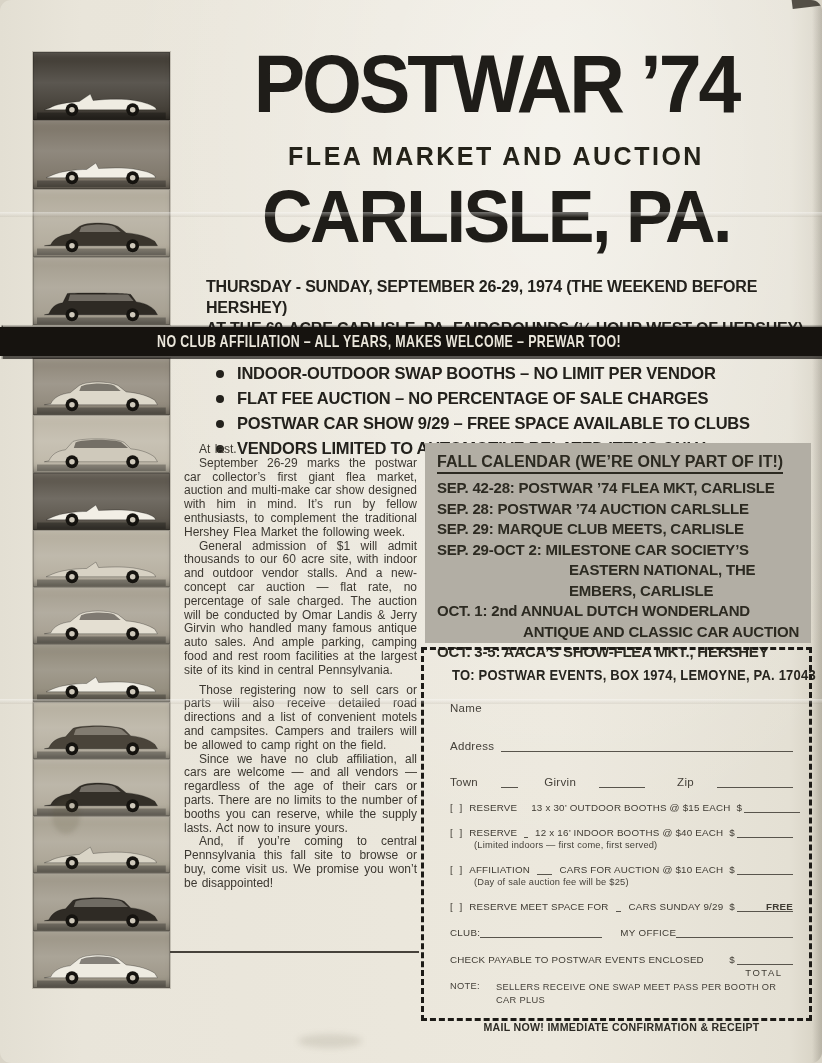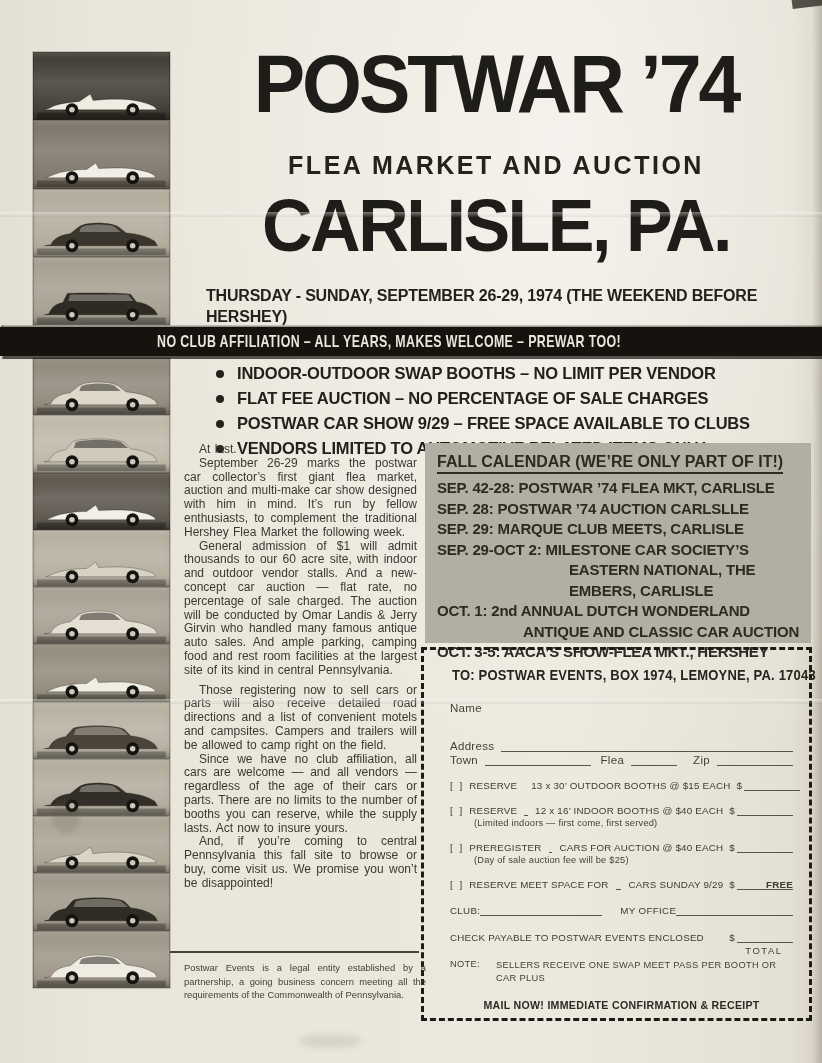--- a/index.html
+++ b/index.html
@@ -1,33 +1,33 @@
 <!DOCTYPE html>
 <html><head>
 <meta charset="utf-8">
 <style>
   html,body{margin:0;padding:0;background:#d9d4c7;}
   .page{position:relative;width:822px;height:1063px;overflow:hidden;
     font-family:"Liberation Sans",sans-serif;color:#211f1b;
     background:
       radial-gradient(ellipse at 68% 14%, rgba(255,255,255,.45), rgba(255,255,255,0) 55%),
-      linear-gradient(90deg,#e3dfd3,#e9e5da 10%,#ece8dd 68%,#e4e0d4 96%,#d6d1c3);}
+      linear-gradient(90deg,#e3dfd3,#e9e5da 10%,#ece8dd 68%,#e4e0d4 96%,#d6d1c3); border-radius: 11px;}
   
   .strip{position:absolute;left:33px;width:137px;display:flex;flex-direction:column;
     box-shadow:0 0 0 1px rgba(110,102,88,.3);background:#cfc9ba;}
   .strip-top{top:52px;height:273px;}
   .strip-bottom{top:358px;height:630px;}
   .photo-cell{flex:1;position:relative;overflow:hidden;
     box-shadow:inset 0 0 0 1px rgba(0,0,0,.18), inset 0 -8px 9px -5px rgba(0,0,0,.38), inset 0 8px 9px -7px rgba(255,255,255,.25);}
   .photo-cell svg{position:absolute;left:3%;bottom:2%;width:94%;height:82%;}
   
   .masthead{position:absolute;left:180px;top:44px;width:632px;text-align:center;}
   .title{font-size:77px;font-weight:bold;letter-spacing:-3px;line-height:1;margin:0;
     color:#1f1d19;transform:scaleY(1.05);transform-origin:center top;}
-  .subtitle{font-size:25px;font-weight:bold;letter-spacing:2.5px;margin-top:30px;color:#242219;}
+  .subtitle{font-size:25px;font-weight:bold;letter-spacing:2.5px;margin-top:21px;color:#242219;}
   .city{font-size:70px;font-weight:bold;letter-spacing:-2.5px;line-height:1;margin-top:9px;
     color:#1f1d19;transform:scaleY(1.05);transform-origin:center top;}
   .dates{text-align:left;margin:26px 0 0 26px;font-size:16px;font-weight:bold;
     line-height:21px;letter-spacing:-.2px;color:#23211c;}
   
   .banner{position:absolute;left:0;top:327px;width:822px;height:29px;background:#16130f;z-index:6;
     display:flex;align-items:center;justify-content:center;
     box-shadow:0 -3px 1px -.5px rgba(22,19,15,.85),0 3px 1px -.5px rgba(22,19,15,.7);}
   .banner span{color:#eae6db;font-size:13.5px;font-weight:bold;letter-spacing:.4px;
     transform:scale(.92,1.22) translateX(-24px);white-space:nowrap;}
@@ -52,21 +52,21 @@
   .cal-entry:nth-child(5) .cal-extra{padding-left:86px;}
   
   .coupon{position:absolute;left:421px;top:647px;width:391px;height:374px;box-sizing:border-box;
     border:3px dashed #1d1b17;padding:10px 16px 8px 26px;}
   .to-line{font-size:13px;font-weight:bold;letter-spacing:.2px;color:#26241e;margin:6px 0 0 2px;
     transform:scaleY(1.18);transform-origin:left top;white-space:nowrap;}
   .field-row{display:flex;align-items:flex-end;font-size:11.5px;color:#45413a;letter-spacing:.3px;}
   .f-line{flex:1;border-bottom:1.4px solid #58544c;height:13px;margin-left:7px;position:relative;}
   .name-row{margin-top:21px;}
   .addr-row{margin-top:24px;}
-  .town-row{}
+  .town-row{margin-top:22px;gap:16px;}
   .print-hint{position:absolute;left:37%;top:14px;font-size:10px;color:#45413a;}
   .state-label{margin-left:10px;} .zip-label{margin-left:16px;}
   .line-state{flex:0 0 46px;} .line-zip{flex:0 0 76px;}
   #reserve-rows{margin-top:4px;}
   .c-group{margin-top:14px;}
   .c-row{display:flex;align-items:flex-end;font-size:9.8px;letter-spacing:.2px;color:#3f3b33;white-space:nowrap;}
   .cbx{letter-spacing:2px;}
   .c-lead{margin-left:5px;}
   .blank{border-bottom:1.2px solid #58544c;height:10px;display:inline-block;}
   .qty{width:44px;margin:0 7px;}
@@ -401,21 +401,21 @@
     </div>
 
     <div class="field-row addr-row">
       <span>Address</span>
       <span class="f-line"></span>
     </div>
 
     <div class="field-row town-row">
       <span>Town</span>
       <span class="f-line line-town"></span>
-      <span class="state-label">Flea</span>
+      <span class="state-label">Girvin</span>
       <span class="f-line line-state"></span>
       <span class="zip-label">Zip</span>
       <span class="f-line line-zip"></span>
     </div>
 
     <div id="reserve-rows">
         <div class="c-group">
           <div class="c-row">
             <span class="cbx">[ ]</span>
             <span class="c-lead">RESERVE</span>
@@ -436,23 +436,23 @@
             <span class="c-amt">
               <span>$</span>
               <span class="blank amt"></span>
             </span>
           </div>
           <div class="c-note">(Limited indoors — first come, first served)</div>
         </div>
         <div class="c-group">
           <div class="c-row">
             <span class="cbx">[ ]</span>
-            <span class="c-lead">PREREGISTER</span>
+            <span class="c-lead">AFFILIATION</span>
             <span class="blank qty"></span>
-            <span class="c-desc">CARS FOR AUCTION @ $40 EACH</span>
+            <span class="c-desc">CARS FOR AUCTION @ $10 EACH</span>
             <span class="c-amt">
               <span>$</span>
               <span class="blank amt"></span>
             </span>
           </div>
           <div class="c-note">(Day of sale auction fee will be $25)</div>
         </div>
         <div class="c-group">
           <div class="c-row">
             <span class="cbx">[ ]</span>
@@ -487,21 +487,20 @@
       <span class="note-label">NOTE:</span>
       <div class="note-lines">
         <div>SELLERS RECEIVE ONE SWAP MEET PASS PER BOOTH OR CAR PLUS</div>
       </div>
     </div>
 
     <div class="mail-line">MAIL NOW! IMMEDIATE CONFIRMATION &amp; RECEIPT</div>
   </div>
 
   <div class="divider"></div>
-  <p class="legal">Postwar Events is a legal entity established by a partnership, a going business concern meeting all the requirements of the Commonwealth of Pennsylvania.</p>
 
   <div class="edge-right"></div>
   <div class="corner-tr"></div>
   <div class="crease" id="crease1"></div>
   <div class="crease" id="crease2"></div>
   <div class="stain1"></div>
   <div class="stain2"></div>
 </div>
 
 </body></html>

